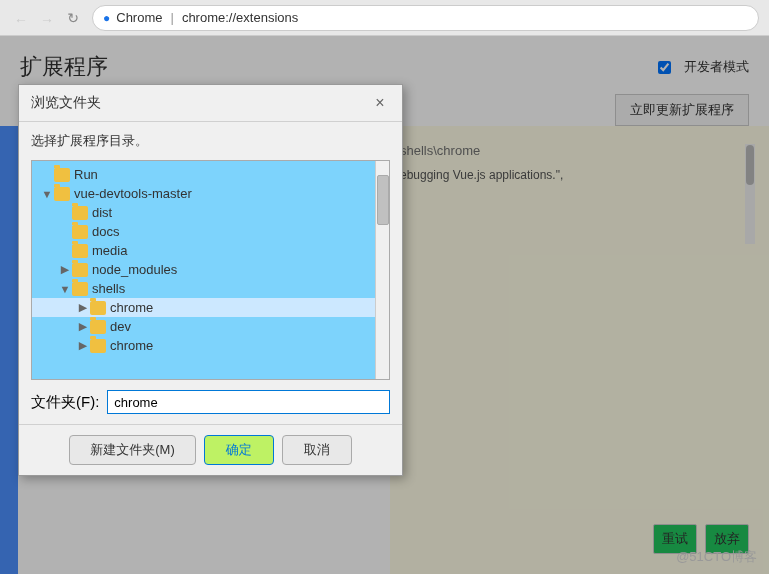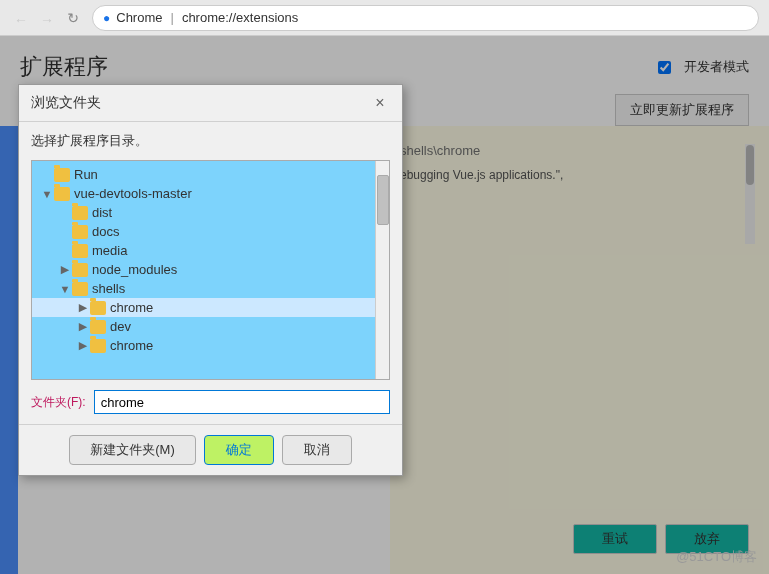--- a/index.html
+++ b/index.html
@@ -141,23 +141,23 @@
 
     .ext-actions {
       position: absolute;
       bottom: 20px;
       right: 20px;
       display: flex;
       gap: 8px;
     }
 
     .action-btn {
-      padding: 5px 28px;
+      padding: 5px 8px;
       border: 1px solid #ccc;
-      background: #14b8a6;
+      background: #22c55e;
       cursor: pointer;
       border-radius: 2px;
       font-size: 13px;
       color: #333;
     }
 
     .scrollbar-v {
       position: absolute;
       right: 0;
       top: 10px;
@@ -314,22 +314,22 @@
 
     
     .file-input-area {
       display: flex;
       align-items: center;
       margin-top: 10px;
       gap: 8px;
     }
 
     .file-label {
-      font-size: 12px;
-      color: #be185d;
+      font-size: 15px;
+      color: #000000;
       white-space: nowrap;
     }
 
     .file-input {
       flex: 1;
       height: 24px;
       border: 1px solid #0078d7;
       padding: 2px 6px;
       font-size: 13px;
       outline: none;

